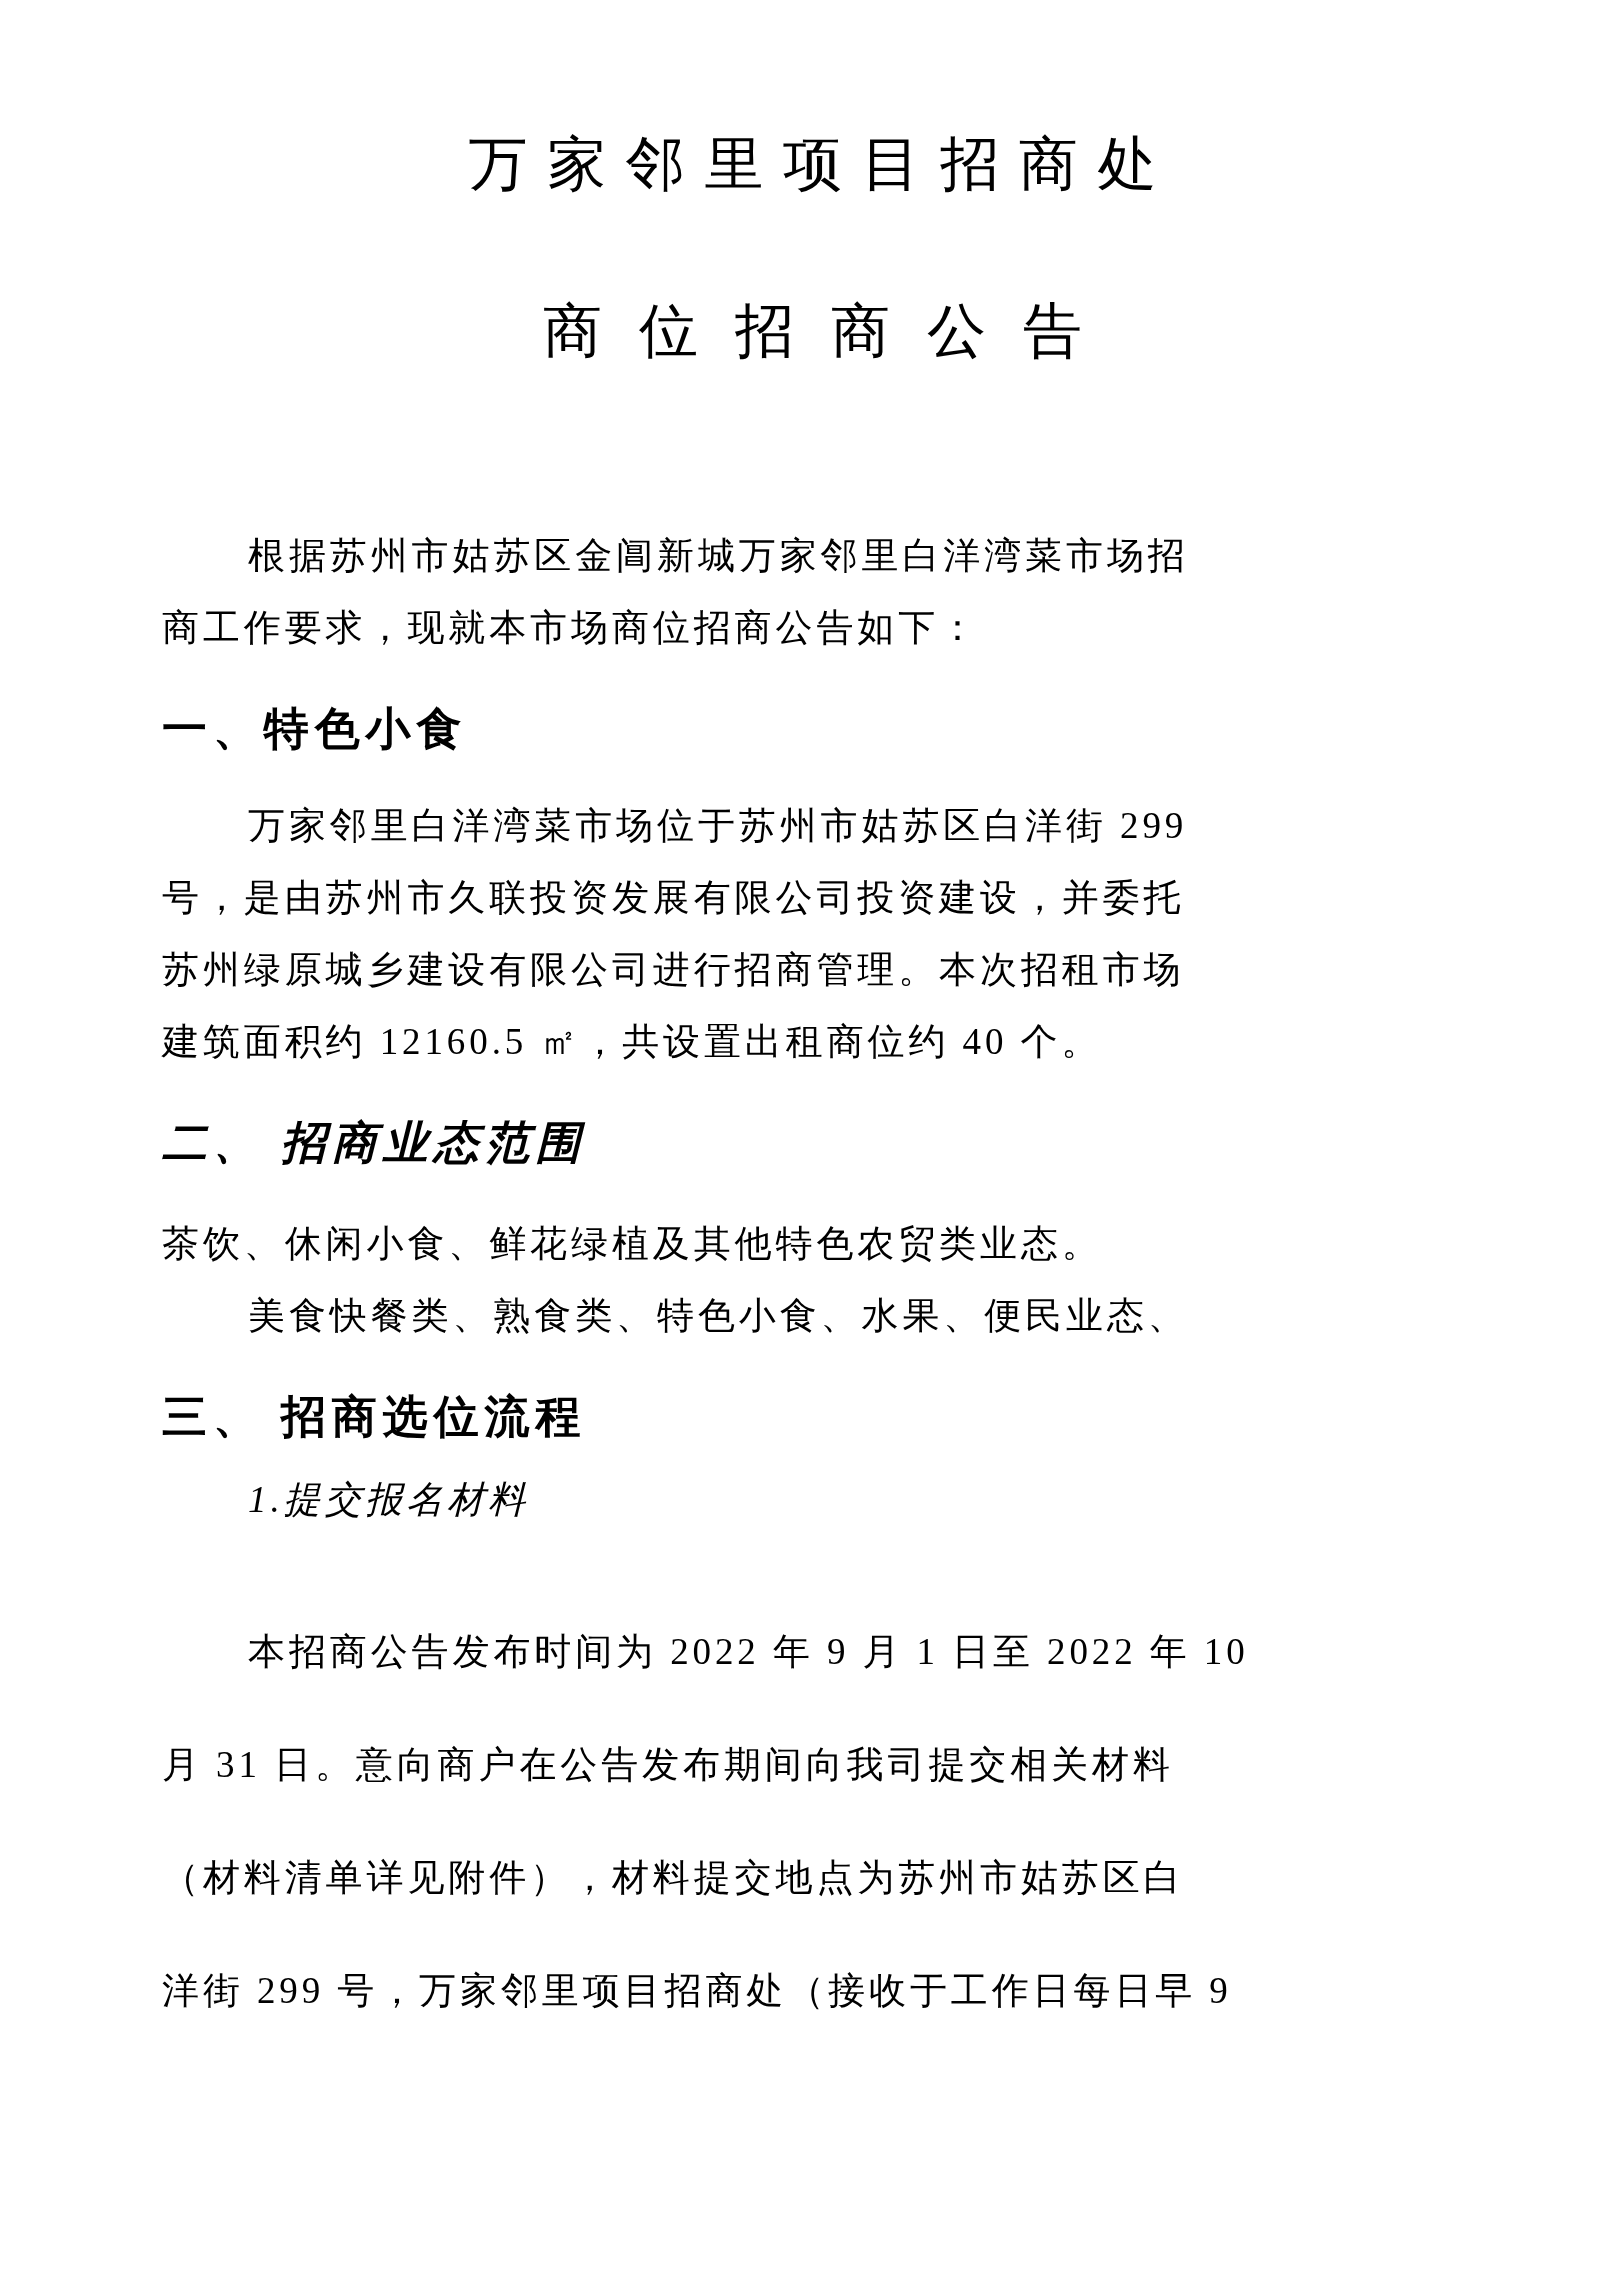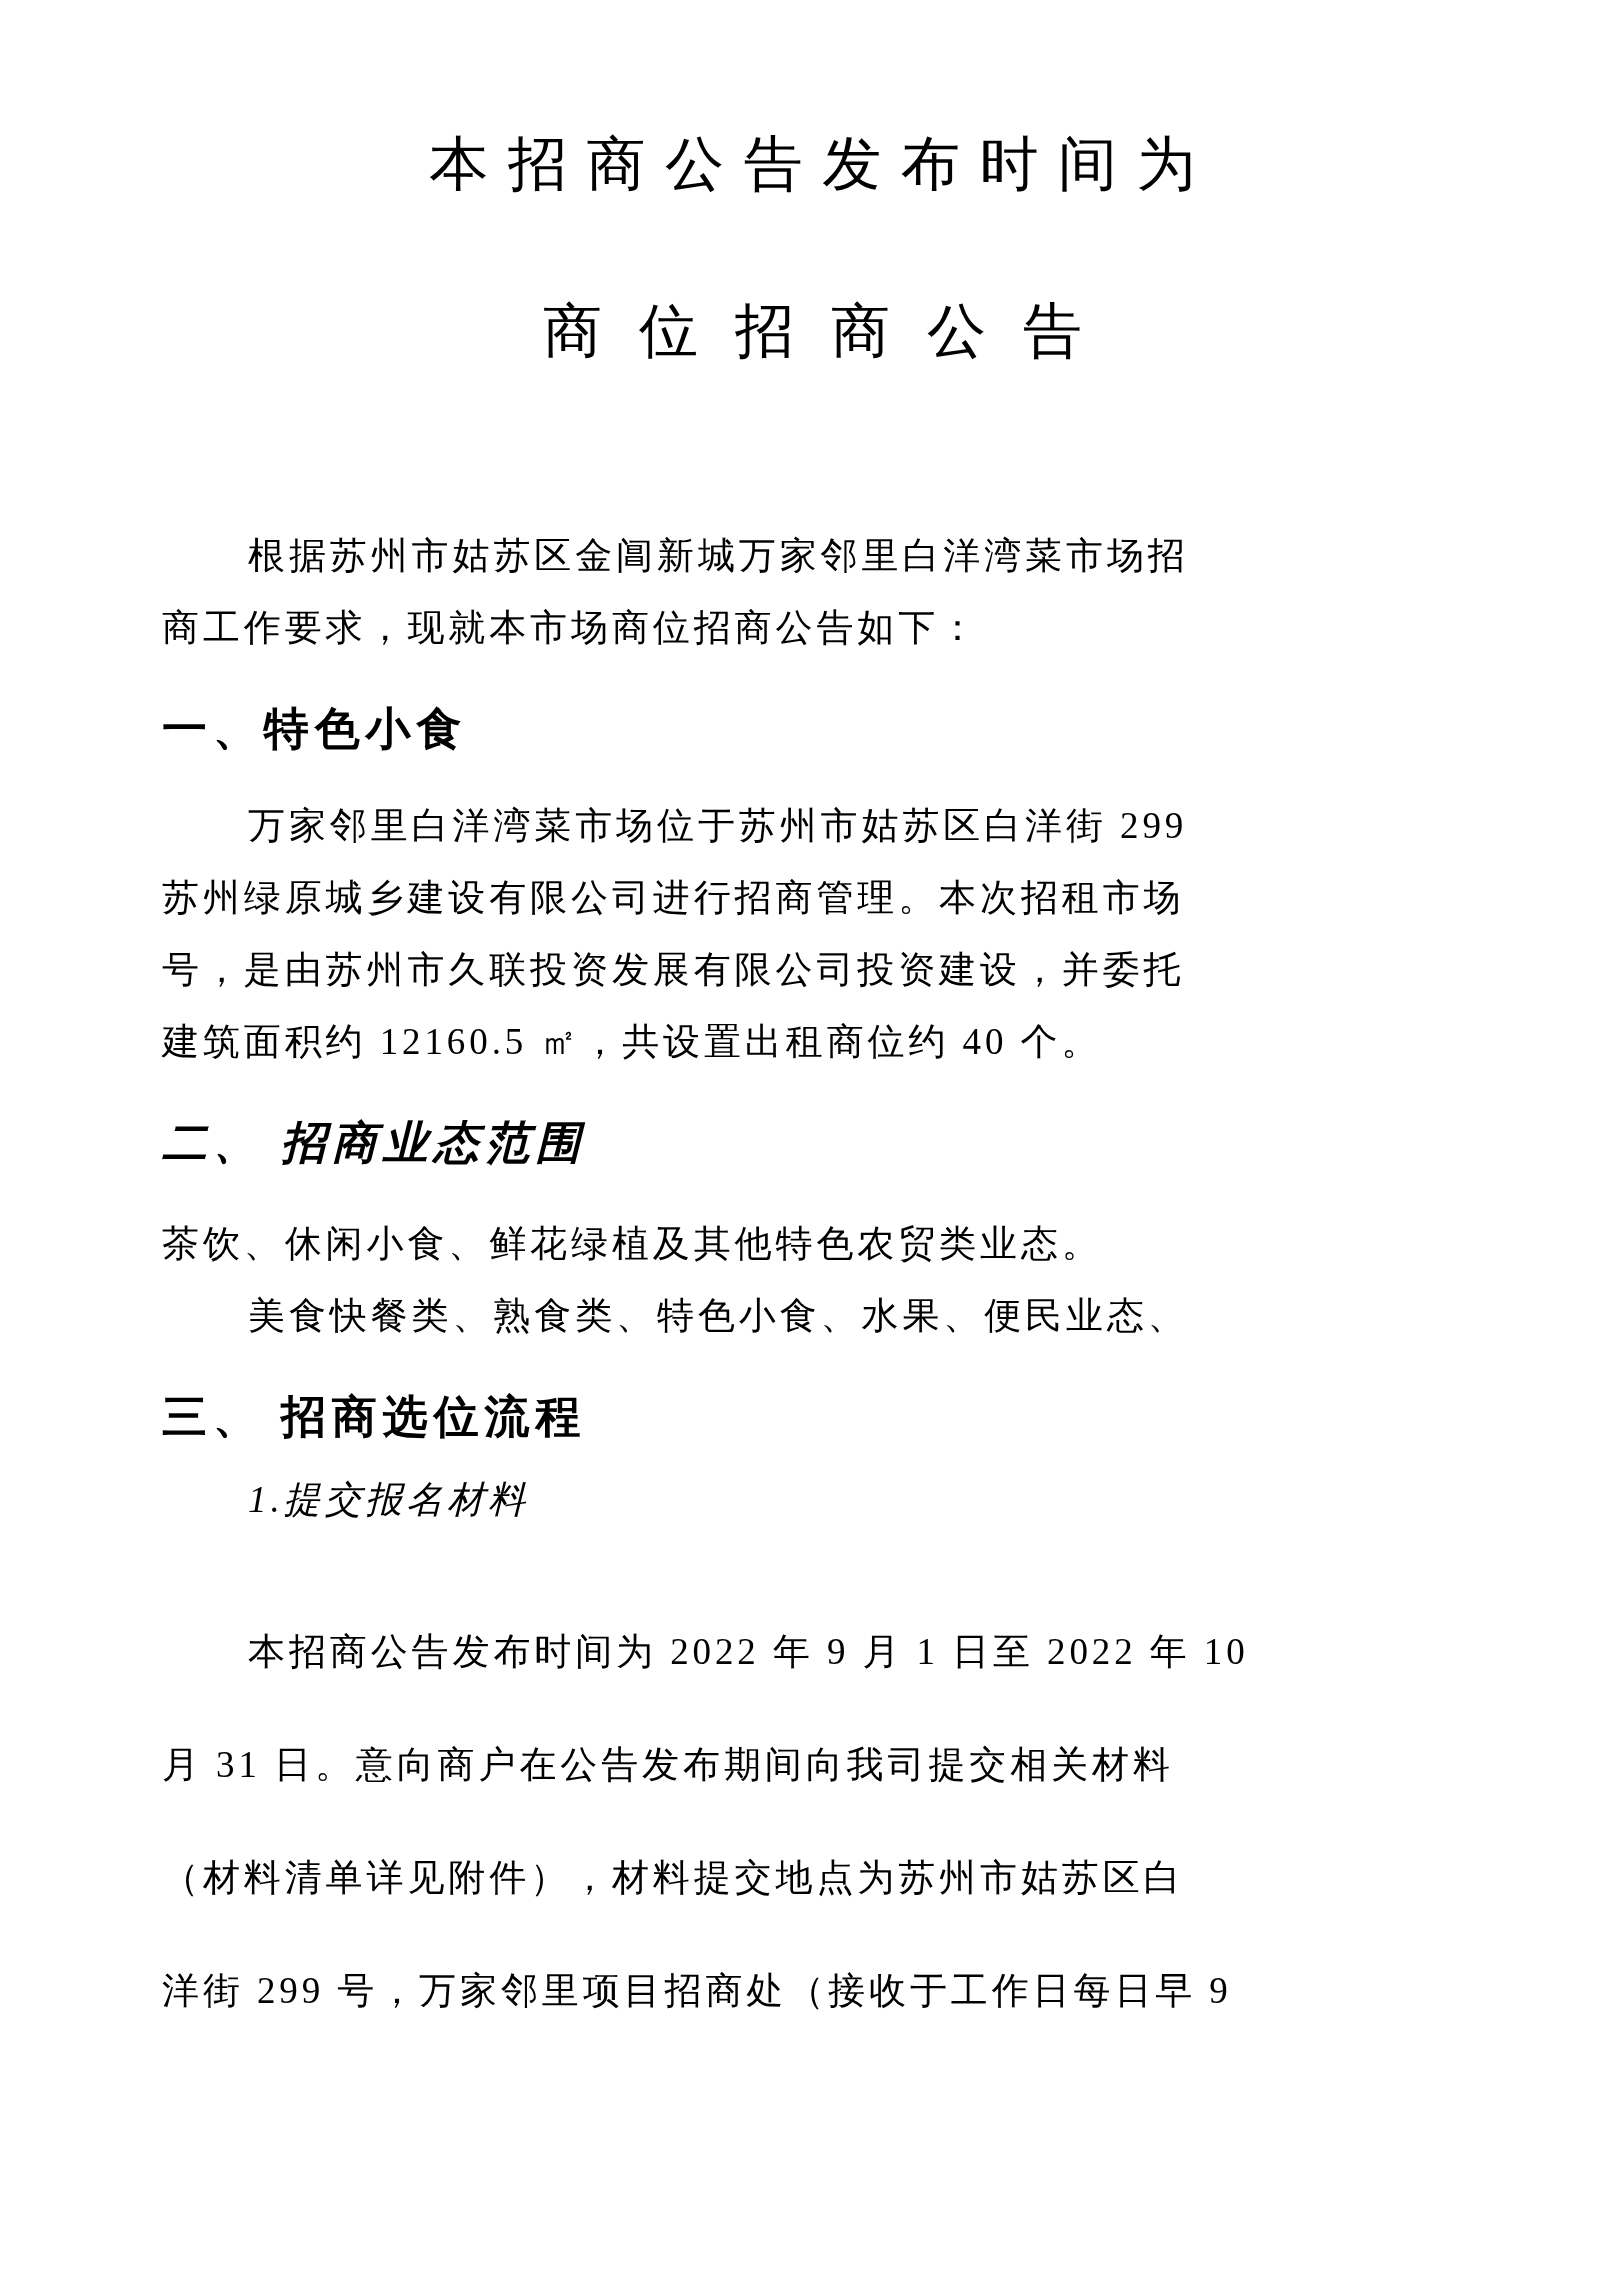--- a/index.html
+++ b/index.html
@@ -62,35 +62,35 @@
   .sec3-para    { margin-top: 59px; }
   .wide-line {
     line-height: 113px;
   }
 </style>
 </head>
 <body>
 
 <div class="page">
 
-  <div class="title-line title-1">本招商公告发布时间为</div>
+  <div class="title-line title-1">万家邻里项目招商处</div>
 
   <div class="title-line title-2">商位招商公告</div>
 
   <div class="intro">
     <div class="body-line indent">根据苏州市姑苏区金阊新城万家邻里白洋湾菜市场招</div>
     <div class="body-line">商工作要求，现就本市场商位招商公告如下：</div>
   </div>
 
   <div class="heading heading-1">一、特色小食</div>
 
   <div class="sec1-para">
     <div class="body-line indent">万家邻里白洋湾菜市场位于苏州市姑苏区白洋街 299</div>
+    <div class="body-line">号，是由苏州市久联投资发展有限公司投资建设，并委托</div>
     <div class="body-line">苏州绿原城乡建设有限公司进行招商管理。本次招租市场</div>
-    <div class="body-line">号，是由苏州市久联投资发展有限公司投资建设，并委托</div>
     <div class="body-line">建筑面积约 12160.5 ㎡，共设置出租商位约 40 个。</div>
   </div>
 
   <div class="heading heading-2">二、 招商业态范围</div>
 
   <div class="sec2-para">
     <div class="body-line">茶饮、休闲小食、鲜花绿植及其他特色农贸类业态。</div>
     <div class="body-line indent">美食快餐类、熟食类、特色小食、水果、便民业态、</div>
   </div>
 

